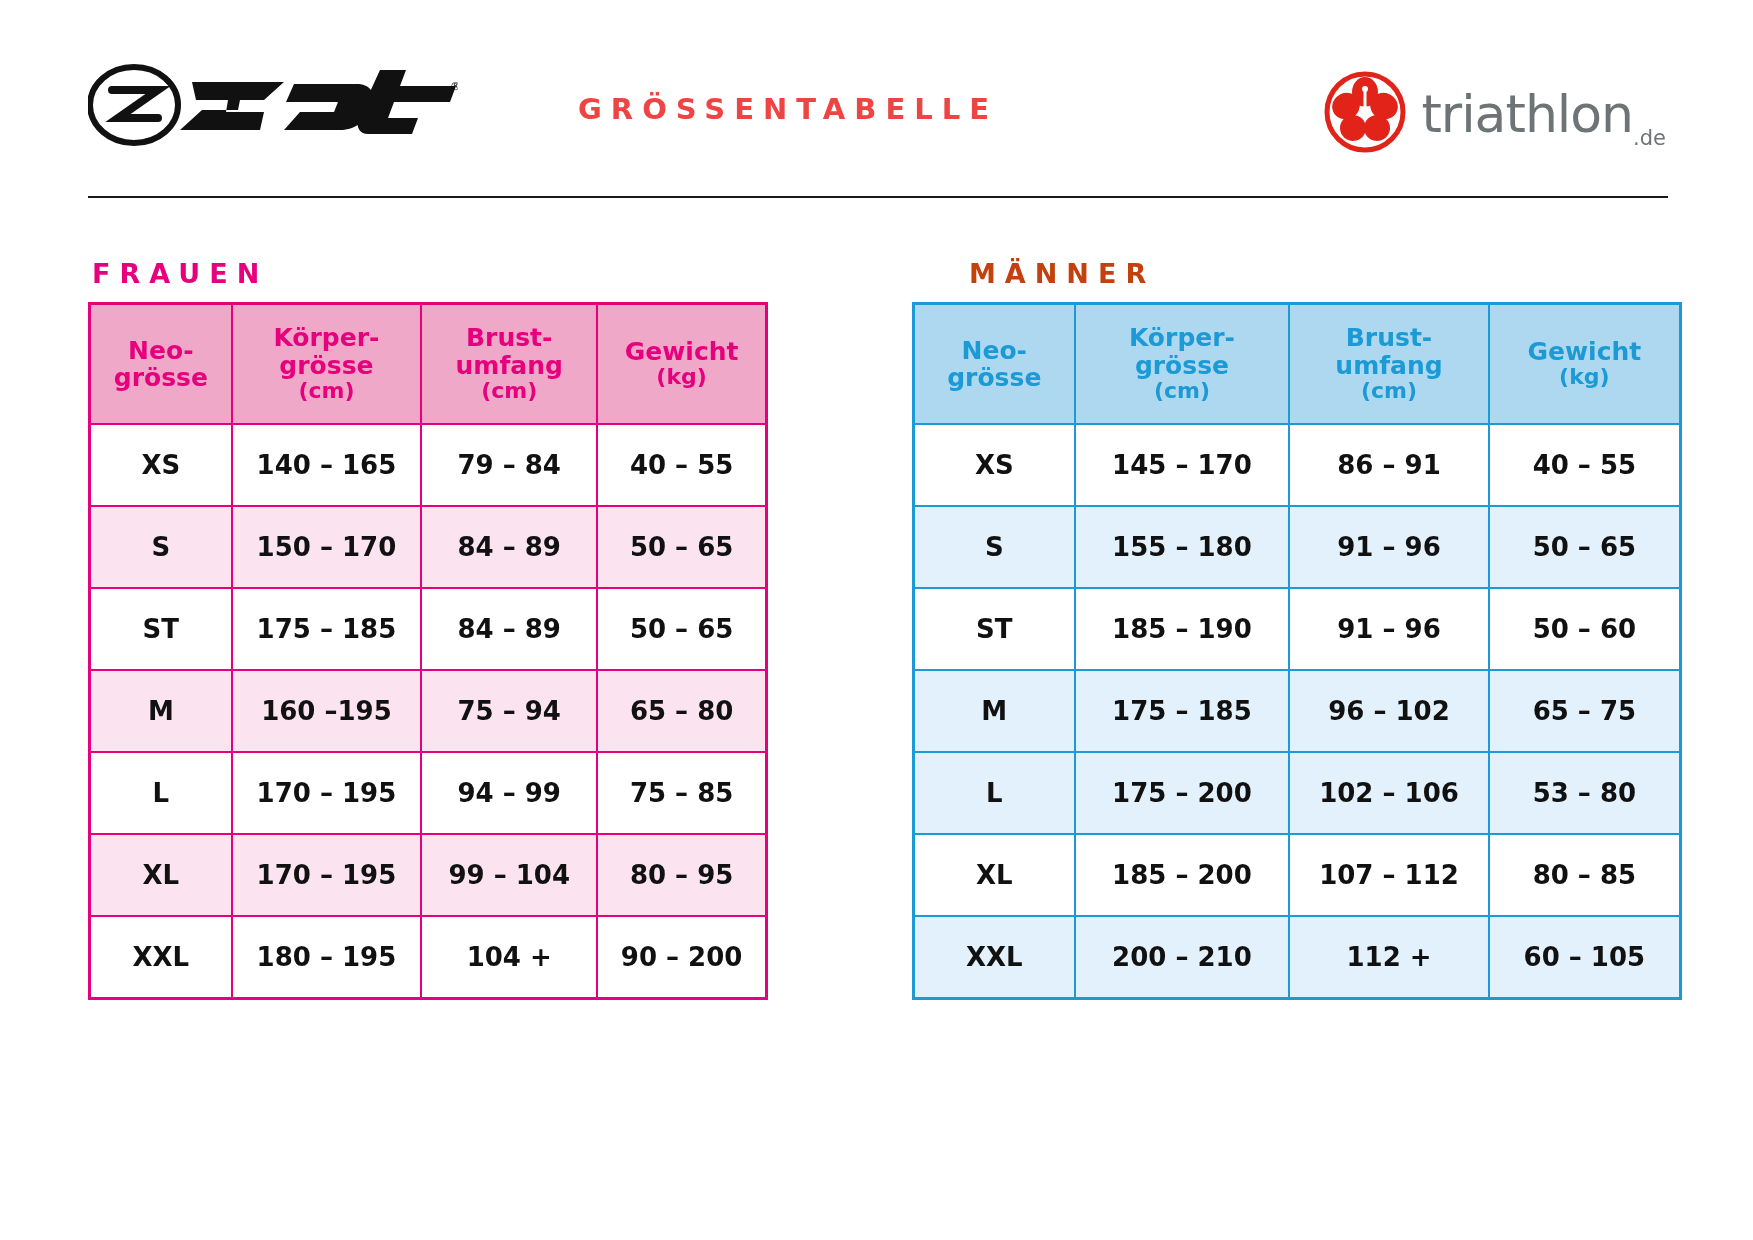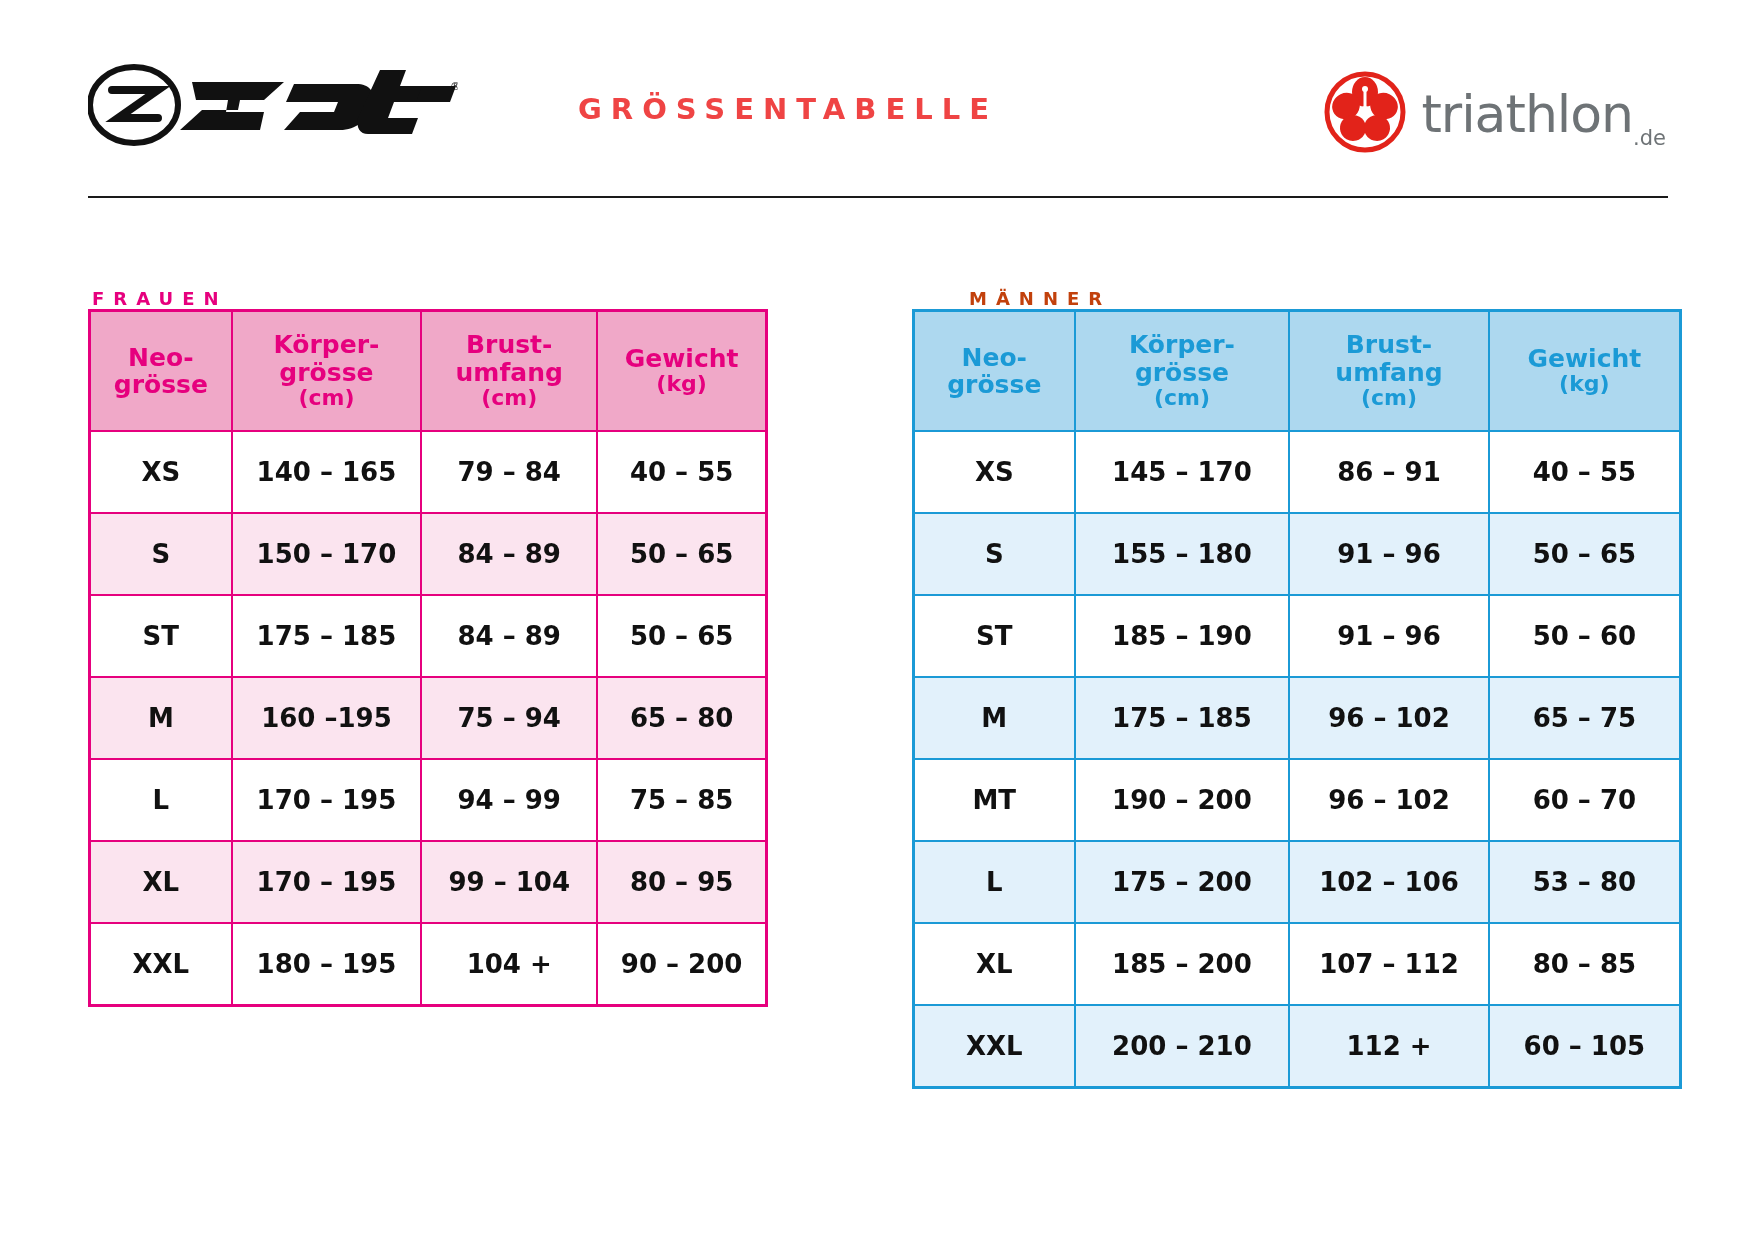--- a/index.html
+++ b/index.html
@@ -79,41 +79,39 @@
     left: 88px;
     top: 196px;
     width: 1580px;
     height: 2px;
     background: #1a1a1a;
   }
 
   
   .section-heading {
     position: absolute;
-    font-size: 18px;
+    font-size: 27px;
     font-weight: bold;
     letter-spacing: 9px;
-    margin-top: 30px;
   }
   .heading-women { left: 92px;  top: 258px; color: #e6007e; }
   .heading-men   { left: 969px; top: 258px; color: #c2410c; }
 
   
   .table-wrap {
     position: absolute;
     box-sizing: border-box;
   }
   #women-table-wrap { left: 88px;  top: 302px; width: 680px; }
   #men-table-wrap   { left: 912px; top: 302px; width: 770px; }
 
   table.size-table {
     border-collapse: collapse;
     width: 100%;
     table-layout: fixed;
-    margin-top: 7px;
   }
   table.size-table th,
   table.size-table td {
     text-align: center;
     vertical-align: middle;
     font-size: 26px;
     font-weight: bold;
     color: #111111;
     padding: 0;
   }
@@ -327,26 +325,20 @@
           <td>185 – 190</td>
           <td>91 – 96</td>
           <td>50 – 60</td>
         </tr>
         <tr class="alt">
           <td>M</td>
           <td>175 – 185</td>
           <td>96 – 102</td>
           <td>65 – 75</td>
         </tr>
-        <tr>
-          <td>MT</td>
-          <td>190 – 200</td>
-          <td>96 – 102</td>
-          <td>60 – 70</td>
-        </tr>
         <tr class="alt">
           <td>L</td>
           <td>175 – 200</td>
           <td>102 – 106</td>
           <td>53 – 80</td>
         </tr>
         <tr>
           <td>XL</td>
           <td>185 – 200</td>
           <td>107 – 112</td>

